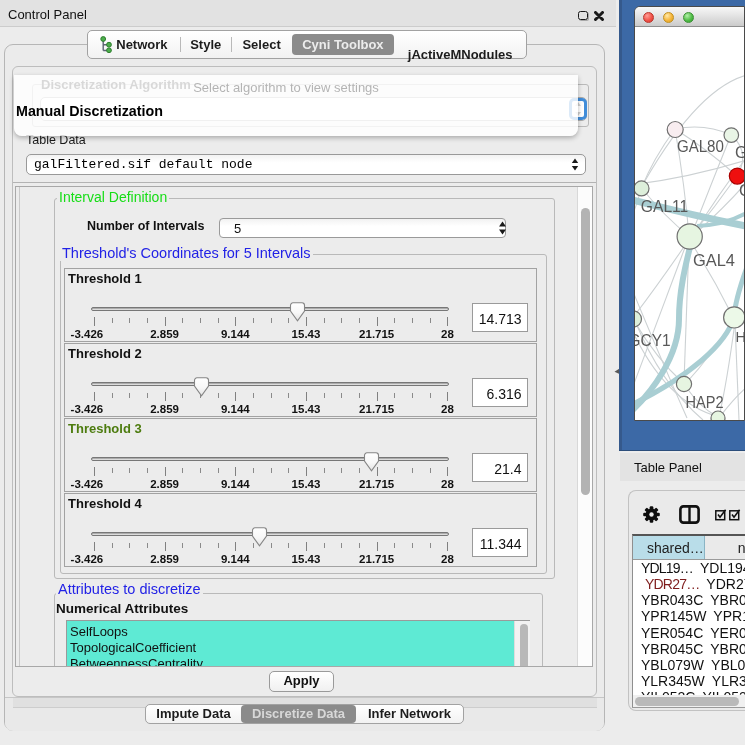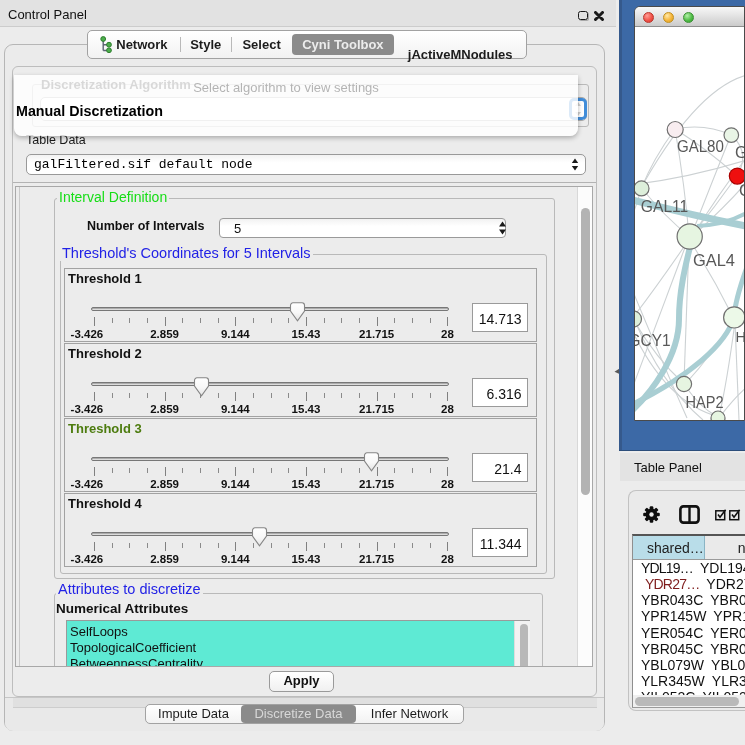--- a/index.html
+++ b/index.html
@@ -265,21 +265,21 @@
   </div>
 </div>
 
 <div class="abs" style="left:269px;top:671px;width:65px;height:21px;background:linear-gradient(#ffffff,#f0f0f0);border:1px solid #9a9a9a;border-radius:5px;text-align:center;font-size:13px;font-weight:bold;color:#111;line-height:18px;">Apply</div>
 
 <div class="abs" style="left:5px;top:697px;width:599px;height:34px;background:#e9e9e9;border-radius:0 0 8px 8px;"></div>
 <div class="abs" style="left:13px;top:697px;width:584px;height:10px;background:#e0e0e0;"></div>
 <div class="abs" style="left:5px;top:697px;width:599px;height:1px;background:#c6c6c6;"></div>
 <div class="abs" style="left:13px;top:707px;width:584px;height:1px;background:#cdcdcd;"></div>
 
-<div class="abs" id="bottabs" style="left:145px;top:703.5px;width:319px;height:20px;background:linear-gradient(#ffffff,#f2f2f2);border:1px solid #a2a2a2;border-radius:5px;display:flex;align-items:center;font-size:13px;font-weight:normal;color:#1c1c1c;">
+<div class="abs" id="bottabs" style="left:145px;top:703.5px;width:319px;height:20px;background:linear-gradient(#ffffff,#f2f2f2);border:1px solid #a2a2a2;border-radius:5px;display:flex;align-items:center;font-size:13px;font-weight:bold;color:#1c1c1c;">
   <div style="width:95px;text-align:center;">Impute Data</div>
   <div style="width:115px;height:18px;background:#8b8b8b;border-radius:4px;color:#d8d8d8;display:flex;align-items:center;justify-content:center;">Discretize Data</div>
   <div style="width:107px;text-align:center;">Infer Network</div>
 </div>
 
 <svg class="abs" style="left:614px;top:368px" width="6" height="7" viewBox="0 0 6 7">
     <path d="M5.5,0.5 V6 L0.5,3.8 Z" fill="#5a5a5a"></path>
   </svg>
 
 <div class="abs" style="left:619px;top:0;width:126px;height:449.5px;background:#3c69a6;border-left:3px solid #35598c;"></div>

